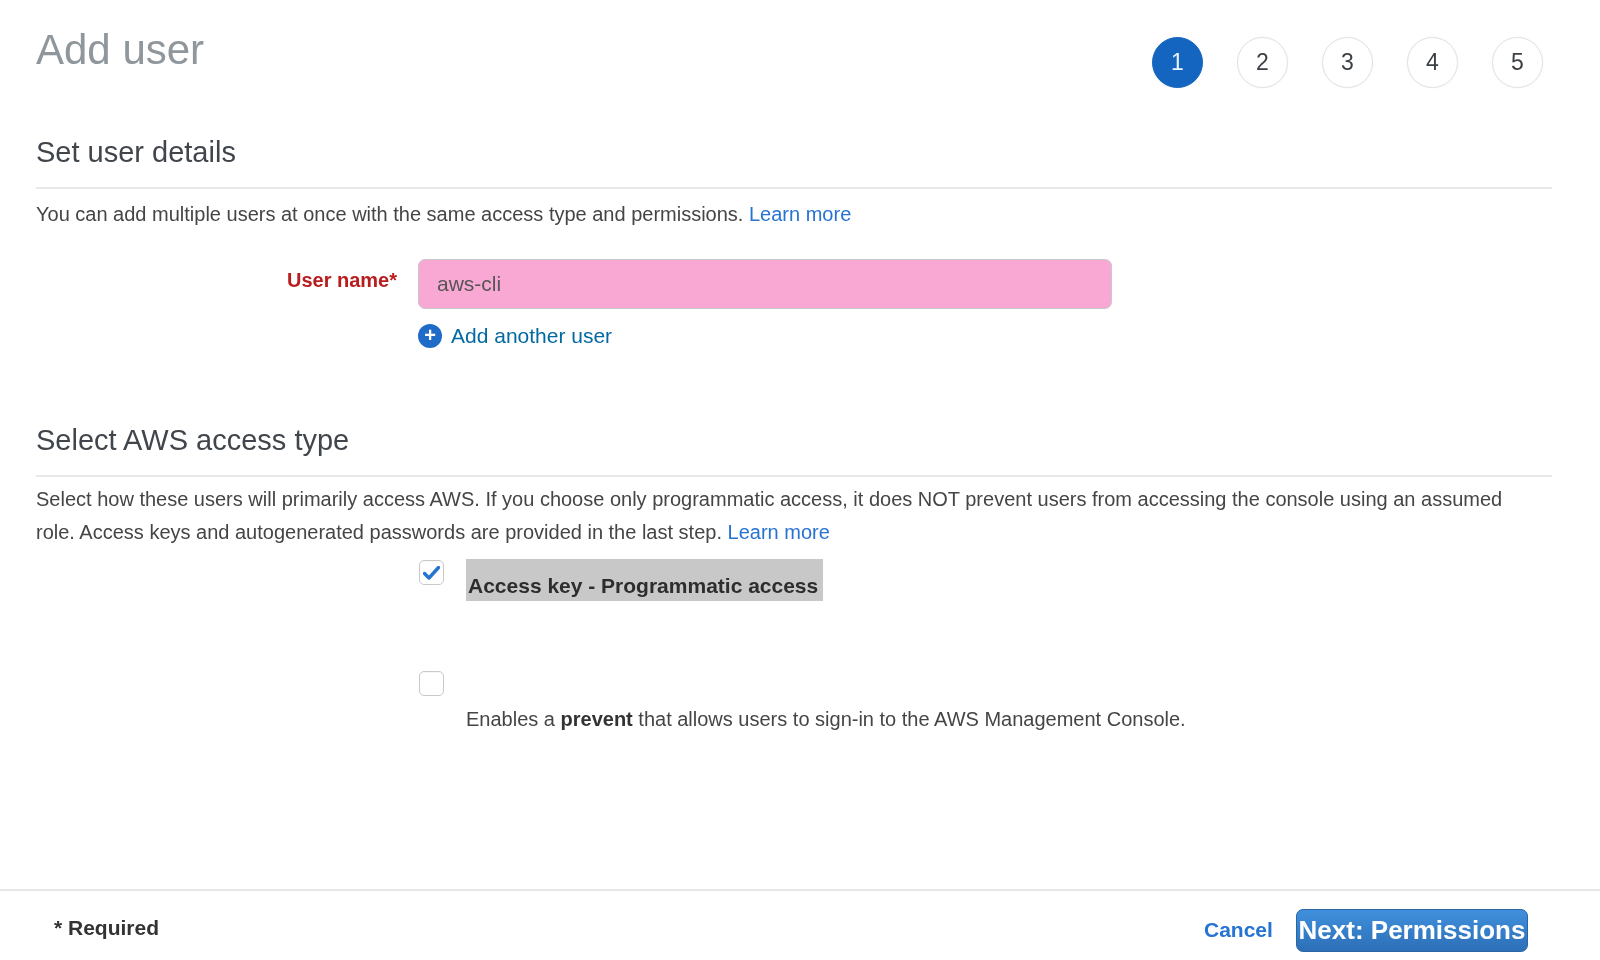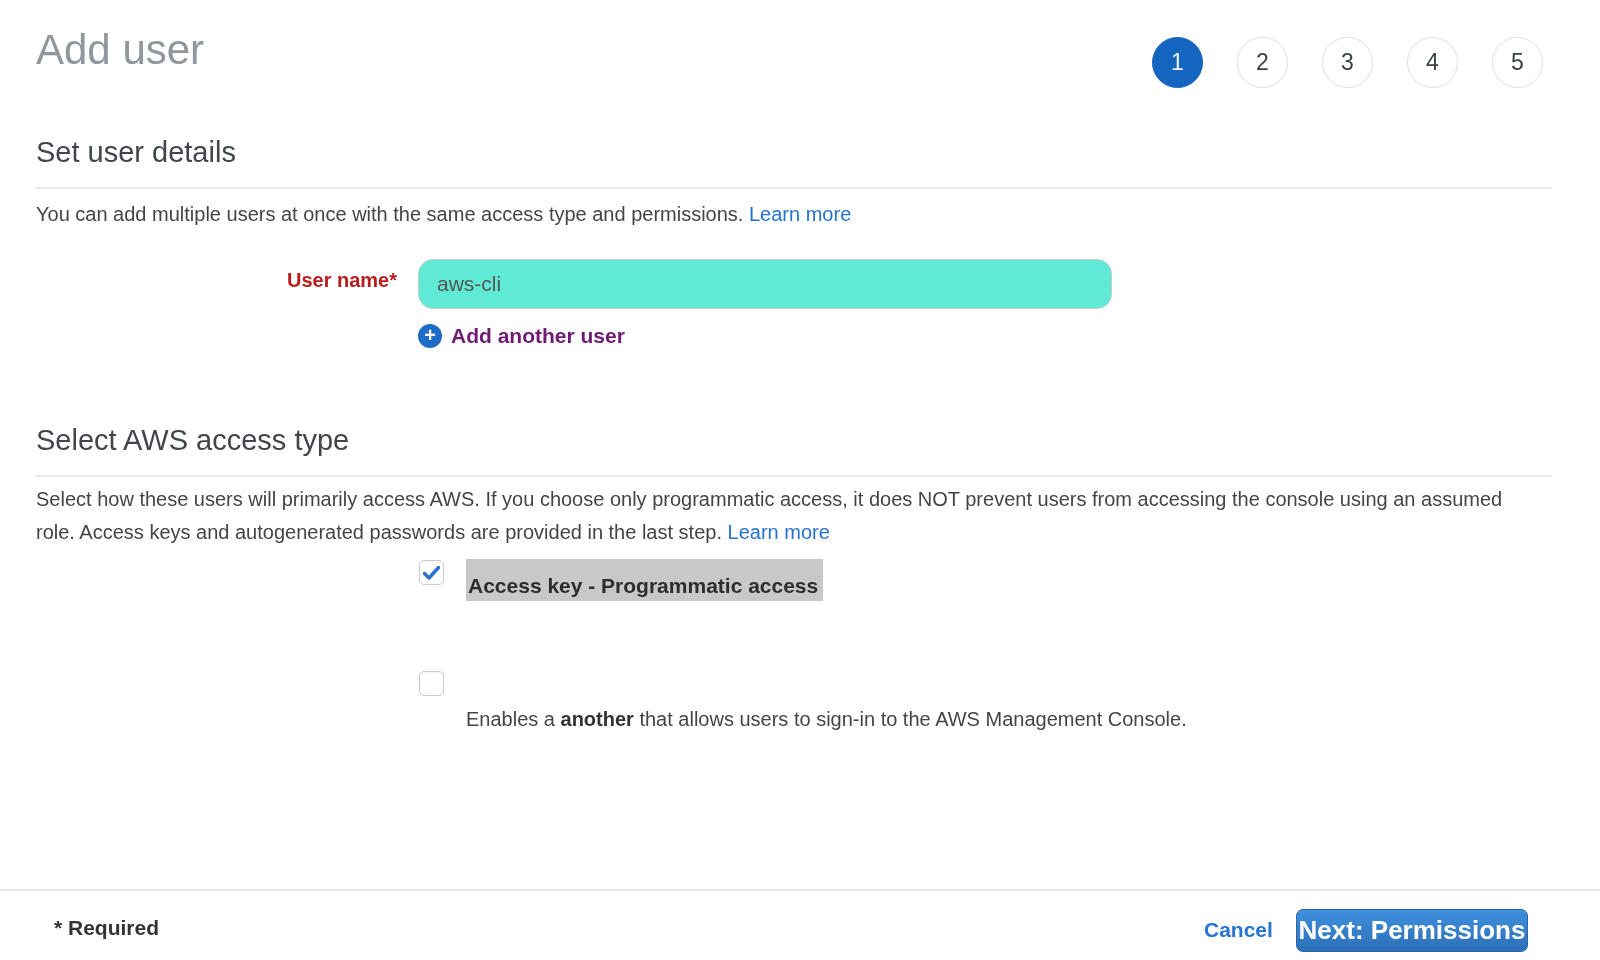--- a/index.html
+++ b/index.html
@@ -91,26 +91,26 @@
     font-size: 20px;
     font-weight: bold;
     color: #b91c1c;
   }
   #user-name-label { top: 269px; }
   .text-input {
     position: absolute;
     left: 418px; top: 259px;
     width: 694px; height: 50px;
     border: 1px solid #c6cacd;
-    border-radius: 15px;
+    border-radius: 7px;
     padding: 0 18px;
     font-family: "Liberation Sans", sans-serif;
     font-size: 21px;
     color: #555;
-    background: #5eead4;
+    background: #f9a8d4;
     outline: none;
   }
   .add-user-row {
     position: absolute;
     left: 418px; top: 324px;
     display: flex;
     align-items: center;
     gap: 9px;
     cursor: pointer;
   }
@@ -119,22 +119,22 @@
     border-radius: 50%;
     background: #1f6bc8;
     color: #fff;
     font-size: 20px;
     font-weight: bold;
     line-height: 22px;
     text-align: center;
   }
   .add-user-label {
     font-size: 21px;
-    font-weight: bold;
-    color: #701a75;
+    font-weight: normal;
+    color: #0369a1;
   }
 
   
   #credential-label { top: 562px; left: 0; width: 395px; }
   .checkbox {
     position: absolute;
     left: 419px;
     width: 25px; height: 25px;
     border: 1px solid #c9c9c9;
     border-radius: 5px;
@@ -241,20 +241,20 @@
 
 
   <div class="checkbox" id="checkbox-access-key">
     <svg class="check-glyph" width="17" height="14" viewBox="0 0 17 14">
       <path d="M1.5 7.5 L6 12 L15.5 1.5" fill="none" stroke="#2674cd" stroke-width="3.4" stroke-linecap="round" stroke-linejoin="round"></path>
     </svg>
   </div>
   <span class="option-title" id="access-key-title">Access key - Programmatic access</span>
 
   <div class="checkbox" id="checkbox-password"></div>
-  <p class="option-desc" id="password-desc"><span>Enables a </span><b>another</b><span> that allows users to sign-in to the AWS Management Console.</span></p>
+  <p class="option-desc" id="password-desc"><span>Enables a </span><b>prevent</b><span> that allows users to sign-in to the AWS Management Console.</span></p>
 
   <div class="footer-rule"></div>
   <span class="required-note">* Required</span>
   <a class="cancel-link">Cancel</a>
   <button class="next-button">Next: Permissions</button>
 
 </div>
 
 </body></html>

